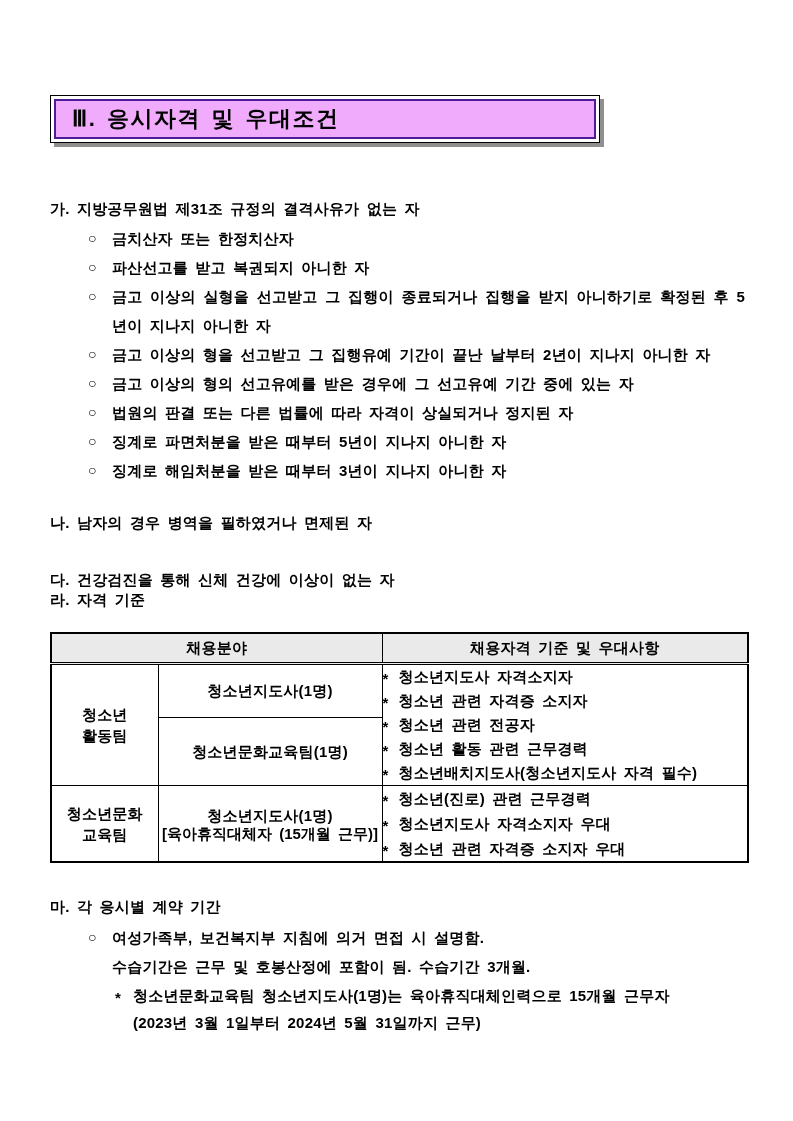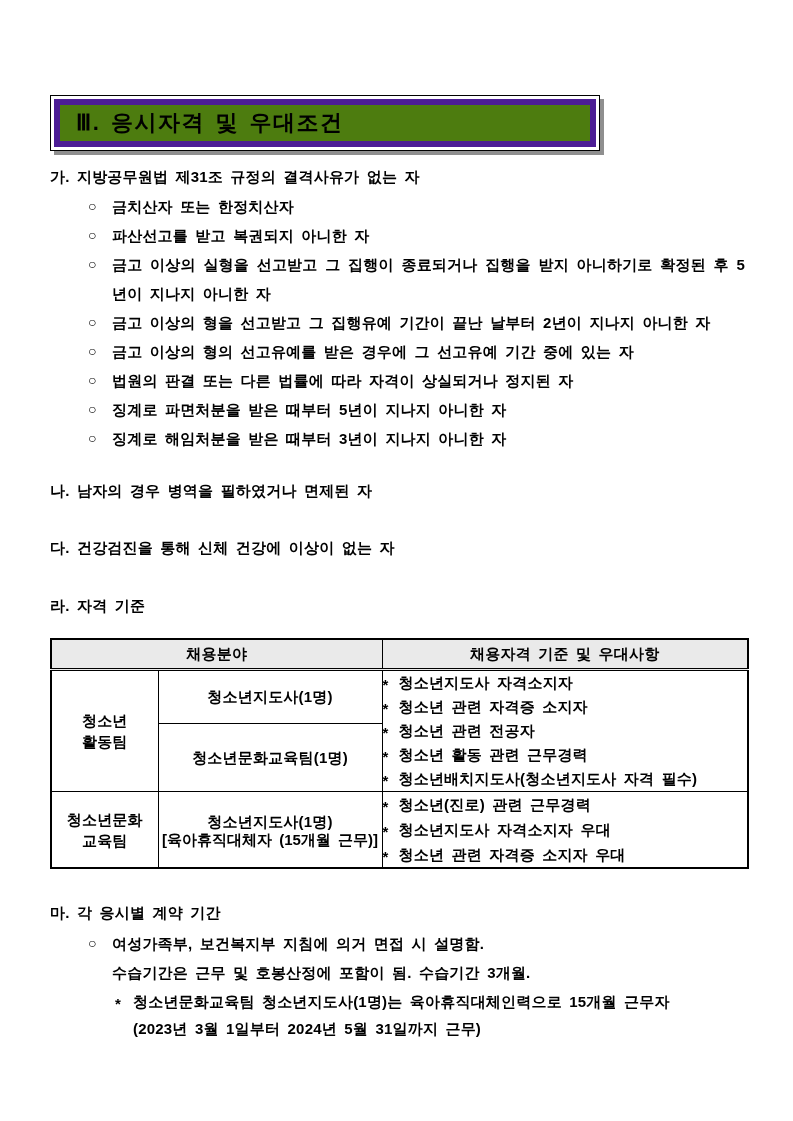--- a/index.html
+++ b/index.html
@@ -16,33 +16,33 @@
     letter-spacing: 0.2px;
   }
   .title-wrap { margin: 95px 0 0 50px; width: 550px; }
   .title-outer {
     border: 1px solid #000;
     padding: 3px;
     background: #fff;
     box-shadow: 4px 4px 0 #8f8f8f;
   }
   .title-inner {
-    border: 6px solid #4c1d95;
-    background: #4d7c0f;
+    border: 2px solid #4c1d95;
+    background: #f0abfc;
     padding: 5px 4px 5px 16px;
     font-size: 22px;
     line-height: 26px;
     letter-spacing: 1.5px;
   }
   .content { padding: 0 48px 0 50px; font-size: 15px; }
   .sec-heading { font-size: 15px; line-height: 20px; }
-  .h-ga { margin-top: 16px; }
+  .h-ga { margin-top: 56px; }
   .h-na { margin-top: 28px; }
   .h-da { margin-top: 37px; }
-  .h-ra { margin-top: 38px; }
+  .h-ra { }
   .h-ma { margin-top: 34px; }
   .o-list { margin-top: 5px; padding-left: 38px; }
   .o-item { display: flex; line-height: 29px; }
   .o-item .bullet { width: 24px; flex: 0 0 24px; font-size: 14px; }
   .o-item .txt { flex: 1; }
   .o-item .txt.just { text-align: justify; }
   
   table.qual {
     margin-top: 22px;
     border-collapse: collapse;

